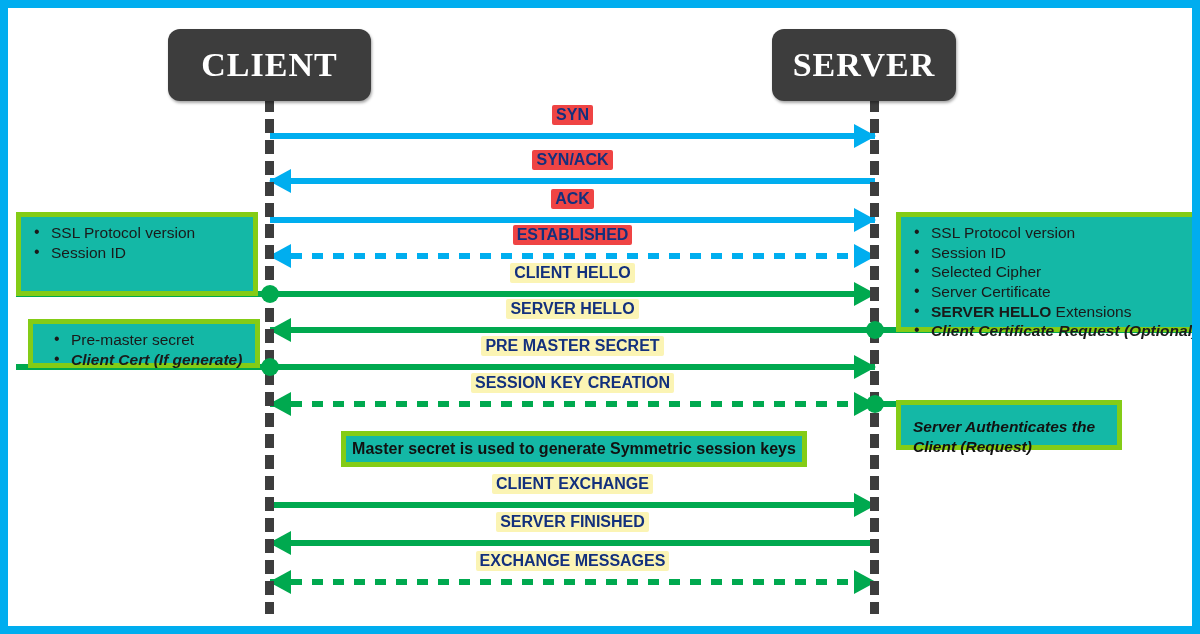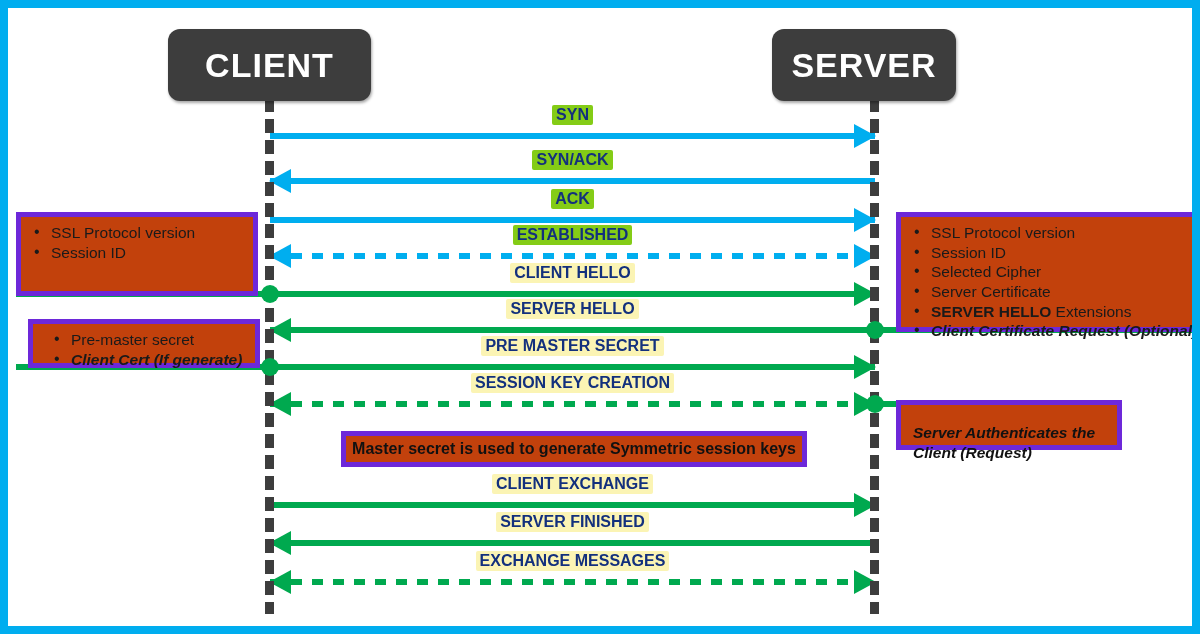--- a/index.html
+++ b/index.html
@@ -19,20 +19,21 @@
     position:absolute;
     background:#3d3d3d;
     border-radius:12px;
     color:#ffffff;
     font-weight:bold;
     letter-spacing:1px;
     display:flex;align-items:center;justify-content:center;
     box-shadow:1px 2px 3px rgba(0,0,0,.35);
     font-size:34px;
     z-index:6;
+    font-family:Liberation Serif, serif;
   }
   #actor-client{left:160px;top:21px;width:203px;height:72px;}
   #actor-server{left:764px;top:21px;width:184px;height:72px;}
 
   
   .lifeline{
     position:absolute;
     width:9px;
     background:repeating-linear-gradient(
         to bottom,
@@ -74,34 +75,34 @@
     text-align:center;
     font-weight:bold;
     font-size:16px;
     color:#13307d;
     white-space:nowrap;
     line-height:1.15;
   }
   .msg .label span{padding:1px 4px 2px 4px;border-radius:2px;}
   .blue{color:#00AEEF;}
   .green{color:#00A94F;}
-  .blue .label span{background:#84cc16;}
+  .blue .label span{background:#ef4444;}
   .green .label span{background:#fbf4b4;}
 
   
   .dot{
     position:absolute;width:18px;height:18px;border-radius:50%;
     background:#00A94F;z-index:7;
   }
 
   
   .callout{
     position:absolute;
-    background:#c2410c;
-    border:5px solid #6d28d9;
+    background:#14b8a6;
+    border:5px solid #84cc16;
     box-sizing:border-box;
     z-index:8;
   }
   .callout ul{
     margin:0;padding:6px 10px 6px 30px;
     list-style:none;
   }
   .callout li{
     position:relative;
     font-size:15.5px;
@@ -109,21 +110,21 @@
     line-height:1.27;
     white-space:nowrap;
   }
   .callout li::before{
     content:"•";
     position:absolute;left:-17px;top:-1px;
     font-size:16px;color:#1a1a1a;
   }
   .callout li b{font-weight:bold;}
   .callout li i{font-style:italic;font-weight:bold;}
-  .callout.plain{padding:18px 12px;}
+  .callout.plain{padding:12px 12px;}
   .callout.plain p{
     margin:0;font-size:15.5px;line-height:1.3;
     font-weight:bold;font-style:italic;color:#111;
   }
   .callout.note p{
     margin:0;font-size:16px;font-weight:bold;color:#111;
     text-align:center;white-space:nowrap;
   }
 
   

